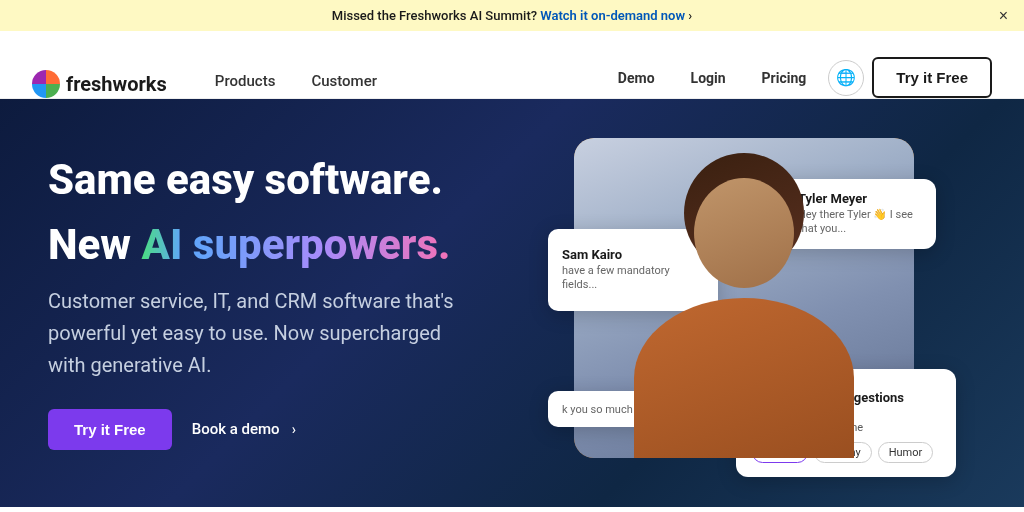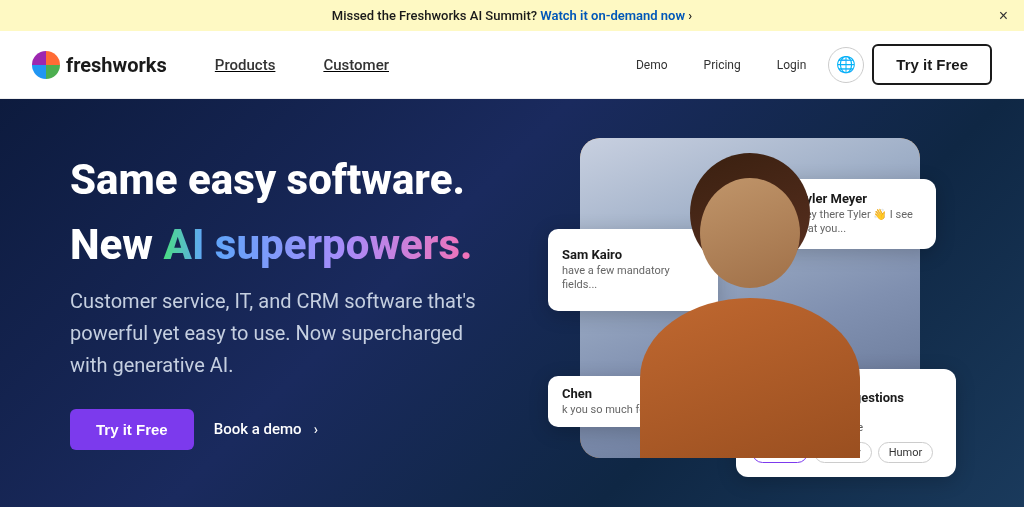--- a/index.html
+++ b/index.html
@@ -17,68 +17,68 @@
     }
     #banner a { color: #0057b8; font-weight: 600; text-decoration: none; }
     #banner-close {
       position: absolute; right: 16px; top: 50%; transform: translateY(-50%);
       cursor: pointer; font-size: 16px; color: #333; background: none; border: none;
     }
 
     
     nav {
       background: #fff;
-      display: flex; align-items: center;
+      display: flex; align-items: flex-end;
       padding: 0 32px;
       height: 68px;
       border-bottom: 1px solid #eee;
       position: relative; z-index: 10;
     }
     .logo {
       display: flex; align-items: center; gap: 6px;
       font-size: 20px; font-weight: 700; color: #1a1a1a;
       margin-right: 32px; text-decoration: none;
     }
     .logo-icon {
       width: 28px; height: 28px;
       background: conic-gradient(#ff6b35 0deg 90deg, #4CAF50 90deg 180deg, #2196F3 180deg 270deg, #9C27B0 270deg 360deg);
       border-radius: 50%;
     }
-    .nav-links { display: flex; gap: 16px; text-decoration: underline; }
+    .nav-links { display: flex; gap: 4px; }
     .nav-link {
       padding: 8px 16px; font-size: 15px; color: #333;
       text-decoration: none; border-radius: 4px; font-weight: 500;
       cursor: pointer;
     }
     .nav-right {
       margin-left: auto; display: flex; align-items: center; gap: 8px;
     }
     .nav-right-link {
-      padding: 8px 14px; font-size: 12px; color: #333;
-      text-decoration: none; font-weight: 400; cursor: pointer;
+      padding: 8px 14px; font-size: 14px; color: #333;
+      text-decoration: none; font-weight: 700; cursor: pointer;
     }
     .globe-btn {
       width: 36px; height: 36px; display: flex; align-items: center; justify-content: center;
       border: 1.5px solid #ccc; border-radius: 50%; cursor: pointer; color: #333; font-size: 16px;
     }
     .try-free-btn {
       padding: 10px 22px; background: #fff; color: #1a1a1a;
       border: 2px solid #1a1a1a; border-radius: 6px;
       font-size: 15px; font-weight: 600; cursor: pointer;
     }
 
     
     .hero {
       background: linear-gradient(135deg, #0d1b3e 0%, #1a2a5e 40%, #0f2744 70%, #1a3a5c 100%);
       height: calc(512px - 68px - 36px);
       display: flex; align-items: center;
       padding: 0 48px;
       position: relative; overflow: hidden;
     }
-    .hero-content { flex: 1; max-width: 520px; z-index: 2; margin-left: 22px; }
+    .hero-content { flex: 1; max-width: 520px; z-index: 2; }
     .hero-title {
       font-size: 42px; font-weight: 800; color: #fff; line-height: 1.15;
       margin-bottom: 16px;
     }
     .hero-title-line2 { font-size: 42px; font-weight: 800; color: #fff; }
     .ai-gradient {
       background: linear-gradient(90deg, #4ade80, #60a5fa);
       -webkit-background-clip: text; -webkit-text-fill-color: transparent;
       background-clip: text;
     }
@@ -181,22 +181,22 @@
   <a class="logo" href="#">
     <div class="logo-icon"></div>
     <span>freshworks</span>
   </a>
   <div class="nav-links">
     <a class="nav-link">Products</a>
     <a class="nav-link">Customer</a>
   </div>
   <div class="nav-right">
     <a class="nav-right-link">Demo</a>
+    <a class="nav-right-link">Login</a>
     <a class="nav-right-link">Pricing</a>
-    <a class="nav-right-link">Login</a>
     <div class="globe-btn">
       <span>🌐</span>
     </div>
     <button class="try-free-btn">Try it Free</button>
   </div>
 </nav>
 
 <section class="hero">
   <div class="hero-content">
     <div class="hero-title">
@@ -233,21 +233,20 @@
         <div class="card-msg">Hey there Tyler 👋 I see that you...</div>
       </div>
     </div>
 
     <div class="ui-card-sam">
       <div class="card-name">Sam Kairo</div>
       <div class="card-msg">have a few mandatory fields...</div>
     </div>
 
     <div class="ui-card-chen">
-      <div class="card-name">Chen</div>
       <div class="card-msg">k you so much for the reply...</div>
     </div>
 
     <div class="ui-card-freddy">
       <div class="freddy-header">
         <div class="freddy-icon">✦</div>
         <span class="freddy-title">Freddy Suggestions</span>
       </div>
       <div class="freddy-subtitle">Choose a specific tone</div>
       <div class="tone-tags">

